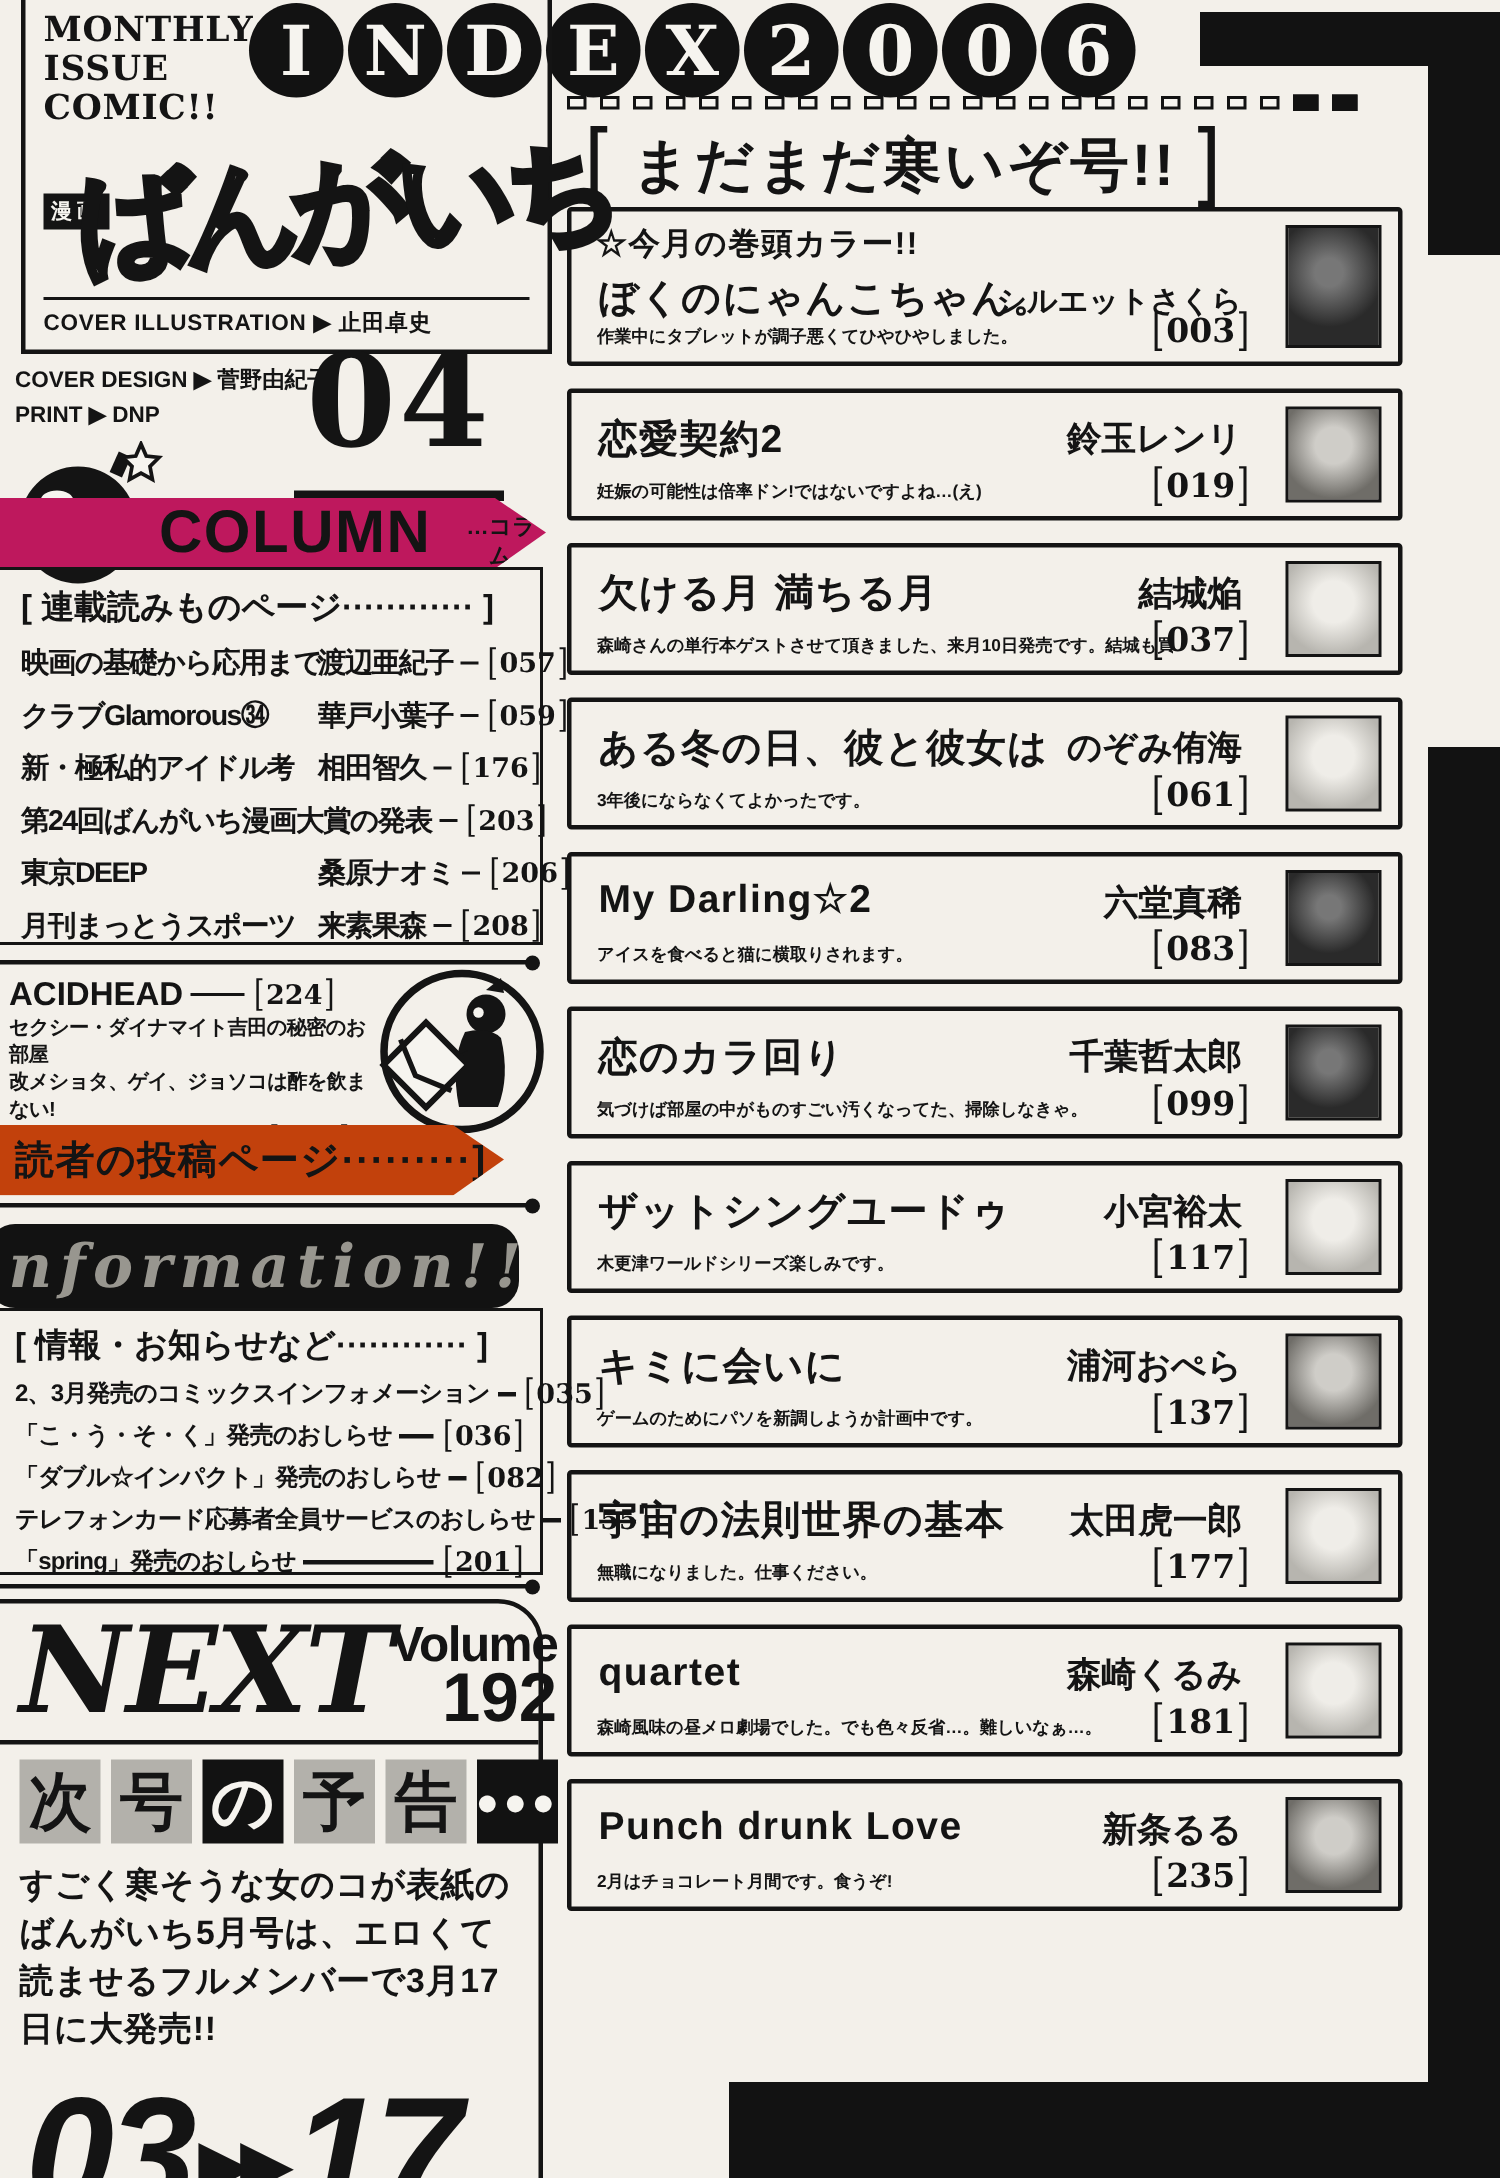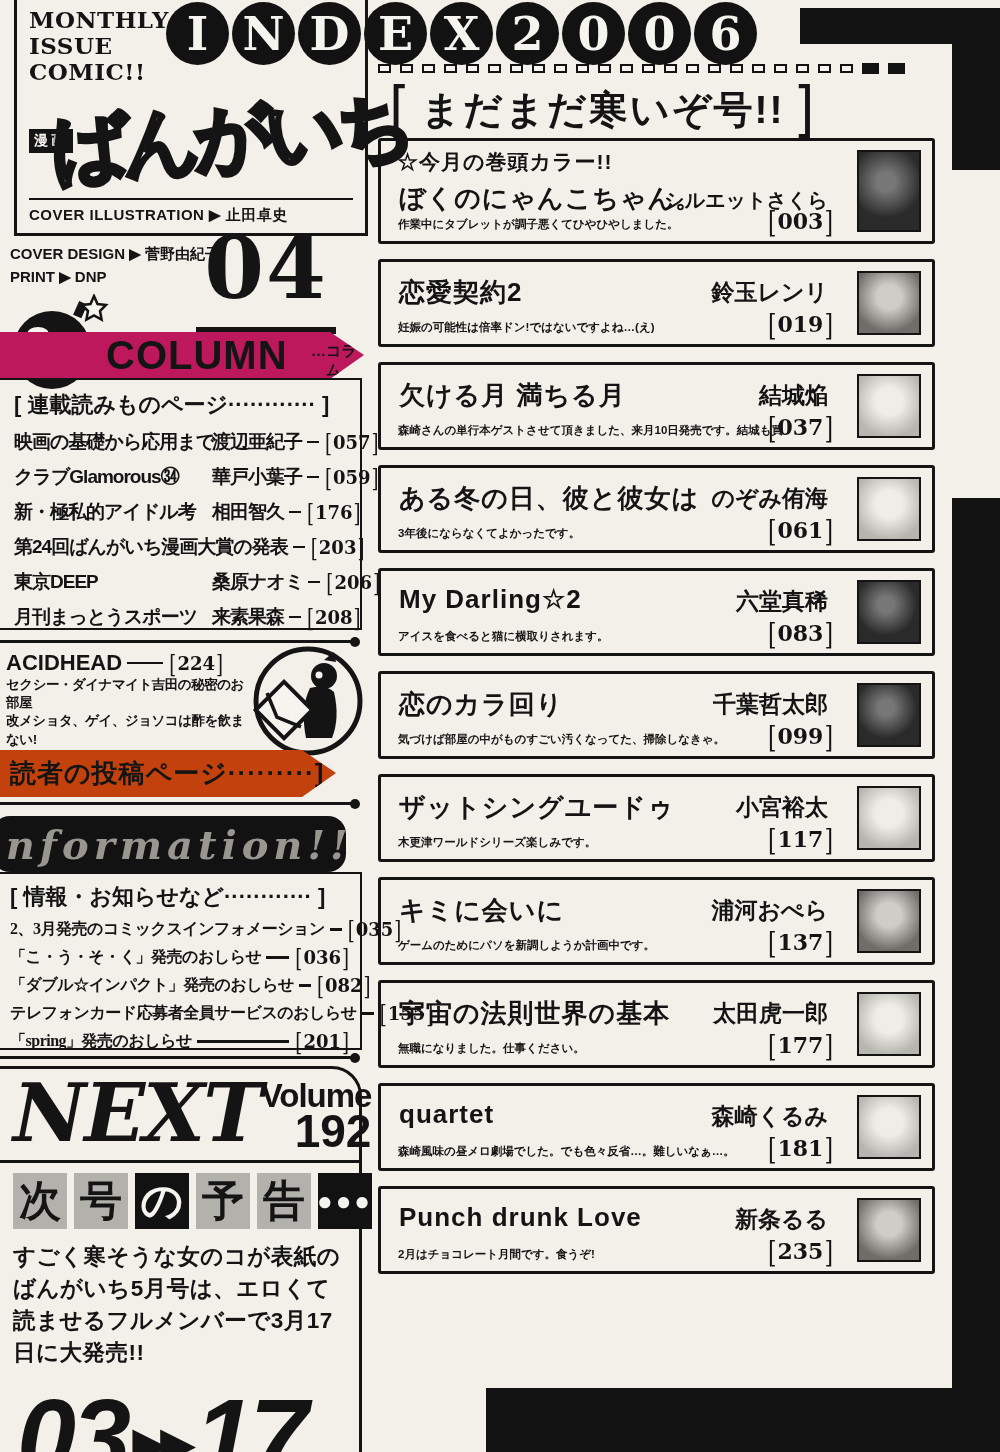--- a/index.html
+++ b/index.html
@@ -116,21 +116,21 @@
                     font-size:26px; font-weight:900; letter-spacing:1px; }
 
   
   #info-banner { left:-8px; top:816px; width:354px; height:56px; background:#121212;
                  border-radius:18px; display:flex; align-items:center; justify-content:center; }
   .info-word { font-family:"DejaVu Serif", serif; font-style:italic; font-weight:bold;
                font-size:40px; color:#98968f; letter-spacing:5px; }
   #info-box { left:-6px; top:872px; width:368px; height:178px; border:2.5px solid #141414;
               padding:8px 10px 4px 14px; }
   .irow { display:flex; align-items:center; margin-top:7px; font-weight:900; font-size:16px; }
-  .irow .t { white-space:nowrap; letter-spacing:-.5px;font-family:Liberation Serif, serif; }
+  .irow .t { white-space:nowrap; letter-spacing:-.5px; }
 
   
   #next-box { left:-6px; top:1066px; width:368px; height:392px; border:3px solid #141414;
               border-top-right-radius:30px; padding:6px 12px 0 16px; }
   .next-row { display:flex; align-items:flex-start; }
   .next-word { font-family:"DejaVu Serif", serif; font-style:italic; font-weight:bold;
                font-size:80px; line-height:.95; letter-spacing:-2px; }
   .vol { margin-left:auto; text-align:right; font-weight:900; line-height:.9; padding-top:6px; }
   .vol .vl { font-size:33px; letter-spacing:-1px; display:block; }
   .vol .vn { font-size:46px; display:block; }

